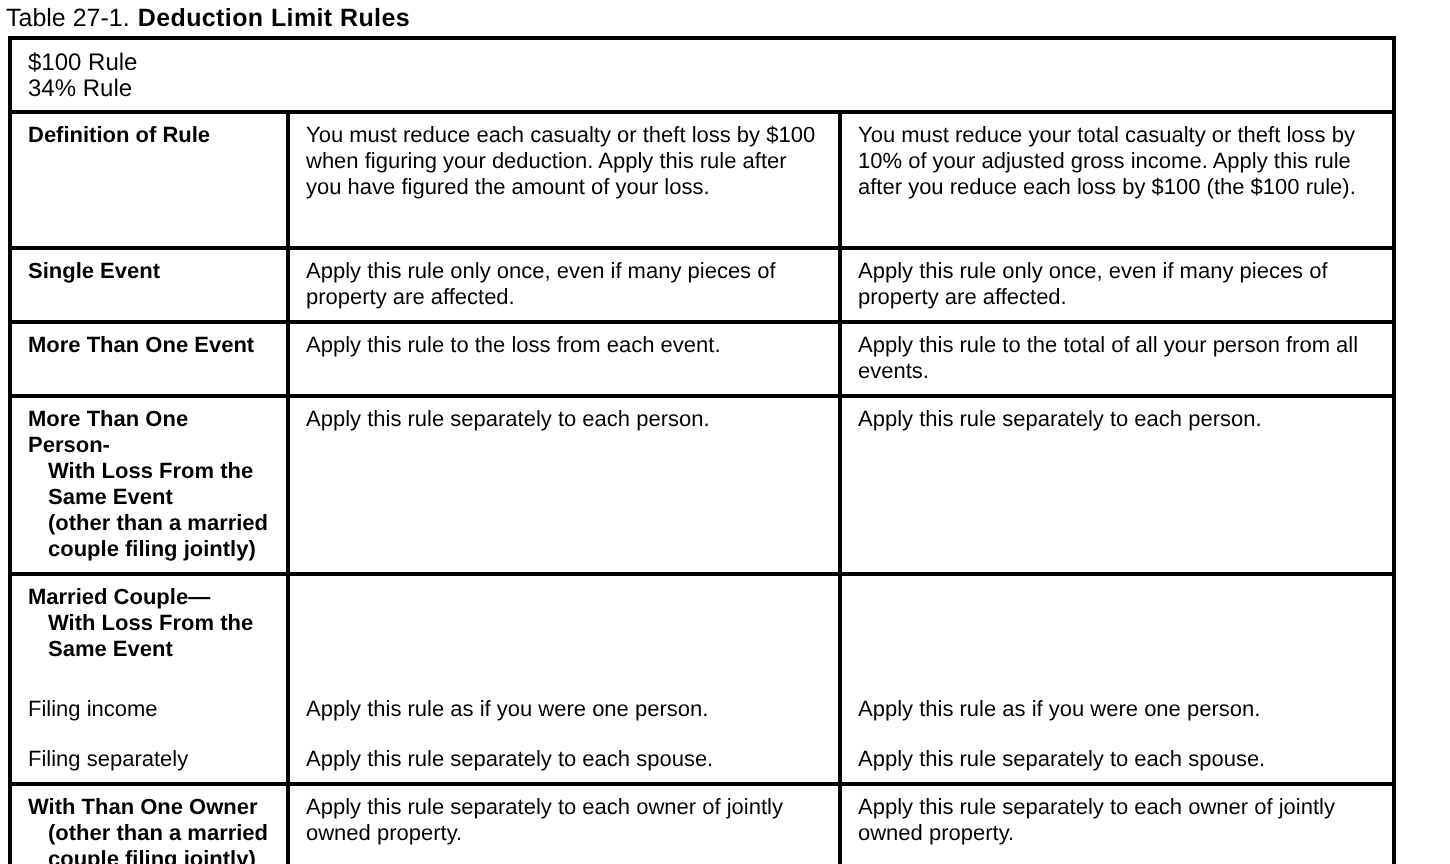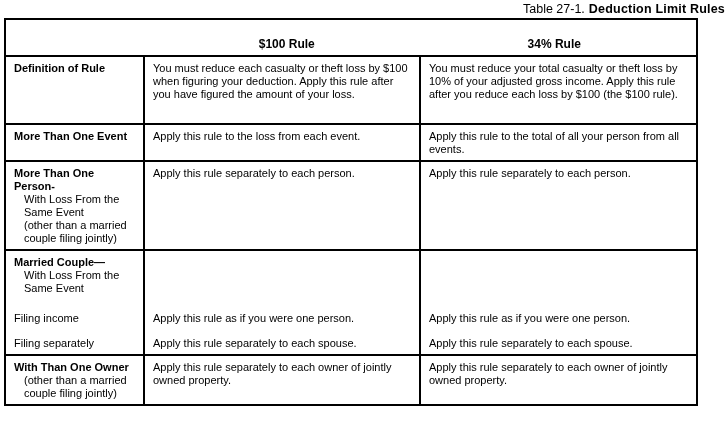--- a/index.html
+++ b/index.html
@@ -10,51 +10,51 @@
     color: #000000;
     font-family: "Liberation Sans", sans-serif;
   }
   .page { position: relative; width: 725px; height: 432px; overflow: hidden; }
 
   .doc-title {
     margin: 2px 0 2px 3px;
     font-size: 12.5px;
     line-height: 14px;
     white-space: nowrap;
-    text-align: right;
   }
   .doc-title .title-bold { font-weight: bold; margin-left: 4px; letter-spacing: 0.2px; }
 
   table.rules-table {
     border-collapse: collapse;
     table-layout: fixed;
     width: 692px;
     margin-left: 4px;
   }
   table.rules-table td {
     border: 2px solid #000;
     vertical-align: top;
     padding: 5px 8px 4px 8px;
     font-size: 11px;
     line-height: 13px;
   }
   td.header-td { padding: 0; height: 26px; }
   .header-flex {
     display: flex;
-    align-items: flex-end;
+    align-items: flex-start;
     height: 26px;
-    font-weight: bold;
+    font-weight: normal;
     font-size: 12px;
+    flex-direction: column;
   }
   .header-spacer { width: 139px; flex: none; }
   .header-col { flex: 1; text-align: center; }
 
   td.label-cell { padding: 5px 4px 4px 6px; }
   .row-label { font-weight: bold; }
-  .sublabel { padding-left: 10px; }
+  .sublabel { padding-left: 10px; font-weight: bold; }
 
   .gap17 { height: 17px; }
   .gap12 { height: 12px; }
   .push56 { height: 56px; }
 
   
   tr.r1 td { height: 68px; margin-top: 33px; }
   tr.r2 td { height: 37px; }
   tr.r3 td { height: 22px; }
   tr.r4 td { height: 79px; }
@@ -89,20 +89,27 @@
     </tr>
 
     <tr class="r1">
       <td class="label-cell">
         <div class="row-label">Definition of Rule</div>
       </td>
       <td>You must reduce each casualty or theft loss by $100 when figuring your deduction. Apply this rule after you have figured the amount of your loss.</td>
       <td>You must reduce your total casualty or theft loss by 10% of your adjusted gross income. Apply this rule after you reduce each loss by $100 (the $100 rule).</td>
     </tr>
 
+    <tr class="r2">
+      <td class="label-cell">
+        <div class="row-label">Single Event</div>
+      </td>
+      <td>Apply this rule only once, even if many pieces of property are affected.</td>
+      <td>Apply this rule only once, even if many pieces of property are affected.</td>
+    </tr>
 
     <tr class="r3">
       <td class="label-cell">
         <div class="row-label">More Than One Event</div>
       </td>
       <td>Apply this rule to the loss from each event.</td>
       <td>Apply this rule to the total of all your person from all events.</td>
     </tr>
 
     <tr class="r4">

